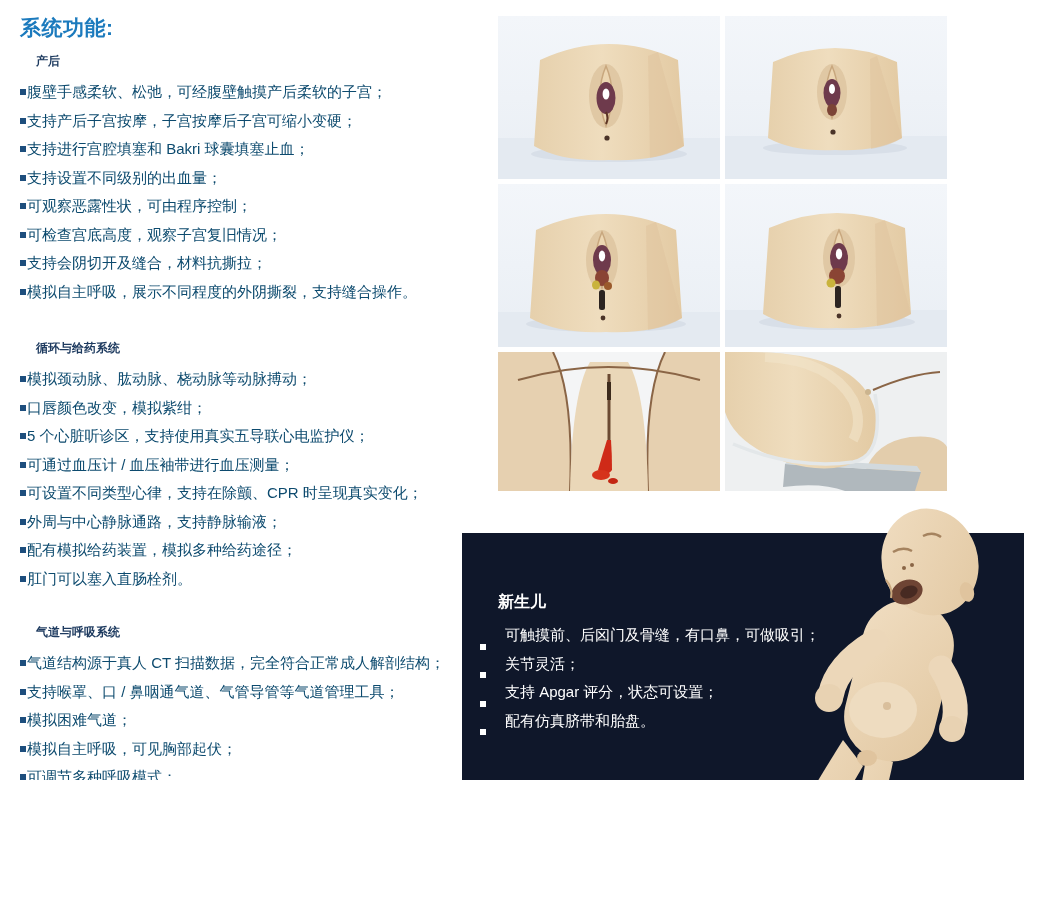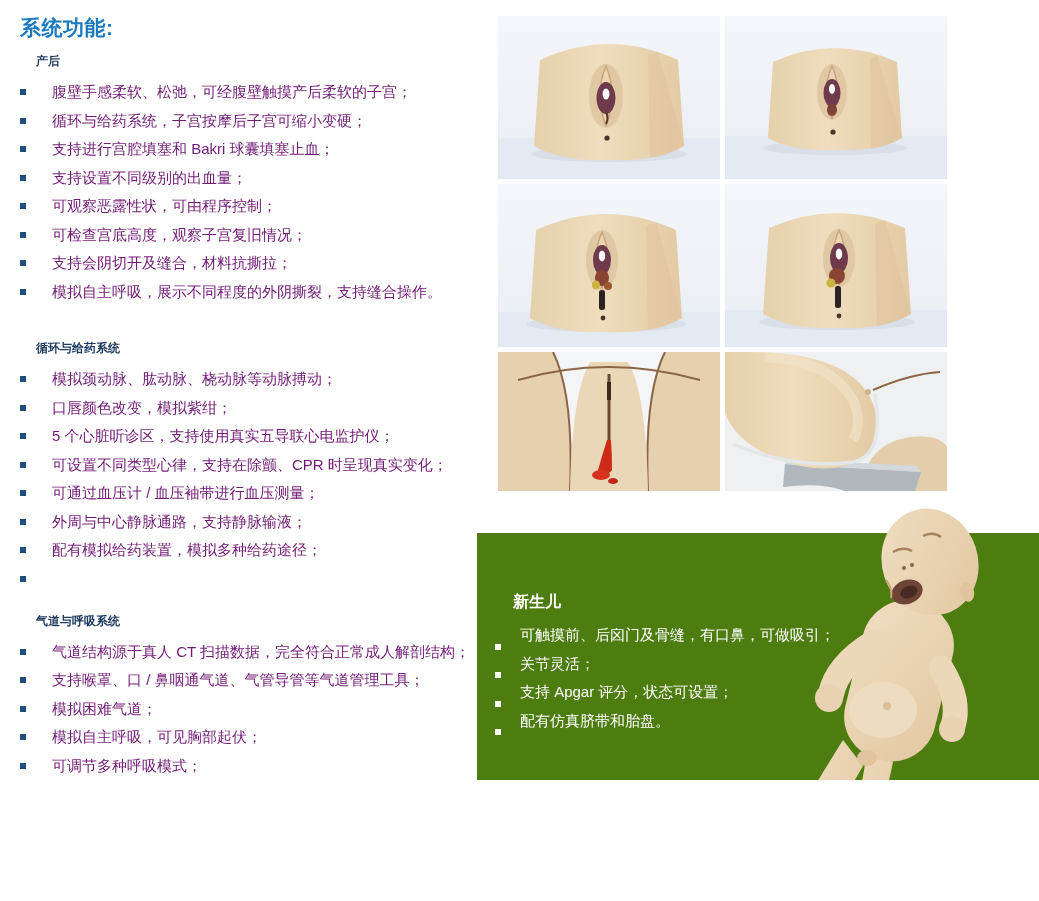--- a/index.html
+++ b/index.html
@@ -13,39 +13,39 @@
     margin:0;color:#1b7abd;font-size:21px;font-weight:bold;letter-spacing:.5px;line-height:32px;
   }
   .section-title{
     margin:0;padding-left:16px;color:#1d3a5f;font-size:12px;font-weight:bold;line-height:22px;
   }
   .sec-postpartum .section-title{margin-top:6px;}
   .sec-circulation .section-title{margin-top:31px;}
   .sec-airway .section-title{margin-top:28px;}
   ul.bullets{list-style:none;margin:6px 0 0 0;padding:0;}
   ul.bullets li{
-    display:flex;align-items:flex-start;gap:26px;
-    color:#701a75;font-size:15px;line-height:28.5px;
+    display:flex;align-items:flex-start;gap:1px;
+    color:#0c4a6e;font-size:15px;line-height:28.5px;
   }
   .sq{flex:none;width:6px;height:6px;background:#1d4e7d;margin-top:11px;}
   
   .photo-grid{
     position:absolute;left:498px;top:16px;width:449px;
     display:grid;grid-template-columns:1fr 1fr;gap:5px;
   }
   .photo-cell{width:222px;height:163px;overflow:hidden;}
   .photo-pair{
     position:absolute;left:498px;top:352px;width:449px;
     display:grid;grid-template-columns:1fr 1fr;gap:5px;
   }
   .photo-cell-sm{width:222px;height:139px;overflow:hidden;}
   .photo-cell svg,.photo-cell-sm svg{display:block;}
   
   .newborn-panel{
-    position:absolute;left:477px;top:533px;width:562px;height:275px;background:#4d7c0f;text-decoration:underline;
+    position:absolute;left:462px;top:533px;width:562px;height:275px;background:#0f172a;text-decoration:underline;
   }
   .newborn-text{position:absolute;left:18px;top:58px;width:380px;}
   .newborn-title{margin:0;padding-left:18px;color:#ffffff;font-size:16px;font-weight:bold;line-height:22px;}
   ul.nb-bullets{list-style:none;margin:8px 0 0 0;padding:0;}
   ul.nb-bullets li{display:flex;align-items:flex-end;gap:19px;color:#ffffff;font-size:15px;line-height:28.5px;}
   .sq-w{flex:none;width:6px;height:6px;background:#ffffff;margin-top:11px;}
   
   .baby{position:absolute;left:715px;top:500px;width:290px;height:400px;}
 </style>
 </head>
@@ -76,21 +76,21 @@
 
     <div class="section sec-postpartum">
       <h2 class="section-title">产后</h2>
       <ul class="bullets">
         <li>
             <span class="sq"></span>
             <span>腹壁手感柔软、松弛，可经腹壁触摸产后柔软的子宫；</span>
           </li>
         <li>
             <span class="sq"></span>
-            <span>循环与给药系统，子宫按摩后子宫可缩小变硬；</span>
+            <span>支持产后子宫按摩，子宫按摩后子宫可缩小变硬；</span>
           </li>
         <li>
             <span class="sq"></span>
             <span>支持进行宫腔填塞和 Bakri 球囊填塞止血；</span>
           </li>
         <li>
             <span class="sq"></span>
             <span>支持设置不同级别的出血量；</span>
           </li>
         <li>
@@ -122,36 +122,37 @@
         <li>
             <span class="sq"></span>
             <span>口唇颜色改变，模拟紫绀；</span>
           </li>
         <li>
             <span class="sq"></span>
             <span>5 个心脏听诊区，支持使用真实五导联心电监护仪；</span>
           </li>
         <li>
             <span class="sq"></span>
+            <span>可通过血压计 / 血压袖带进行血压测量；</span>
+          </li>
+        <li>
+            <span class="sq"></span>
             <span>可设置不同类型心律，支持在除颤、CPR 时呈现真实变化；</span>
           </li>
         <li>
             <span class="sq"></span>
-            <span>可通过血压计 / 血压袖带进行血压测量；</span>
-          </li>
-        <li>
-            <span class="sq"></span>
             <span>外周与中心静脉通路，支持静脉输液；</span>
           </li>
         <li>
             <span class="sq"></span>
             <span>配有模拟给药装置，模拟多种给药途径；</span>
           </li>
         <li>
             <span class="sq"></span>
+            <span>肛门可以塞入直肠栓剂。</span>
           </li>
       </ul>
     </div>
 
     <div class="section sec-airway">
       <h2 class="section-title">气道与呼吸系统</h2>
       <ul class="bullets">
         <li>
             <span class="sq"></span>
             <span>气道结构源于真人 CT 扫描数据，完全符合正常成人解剖结构；</span>

